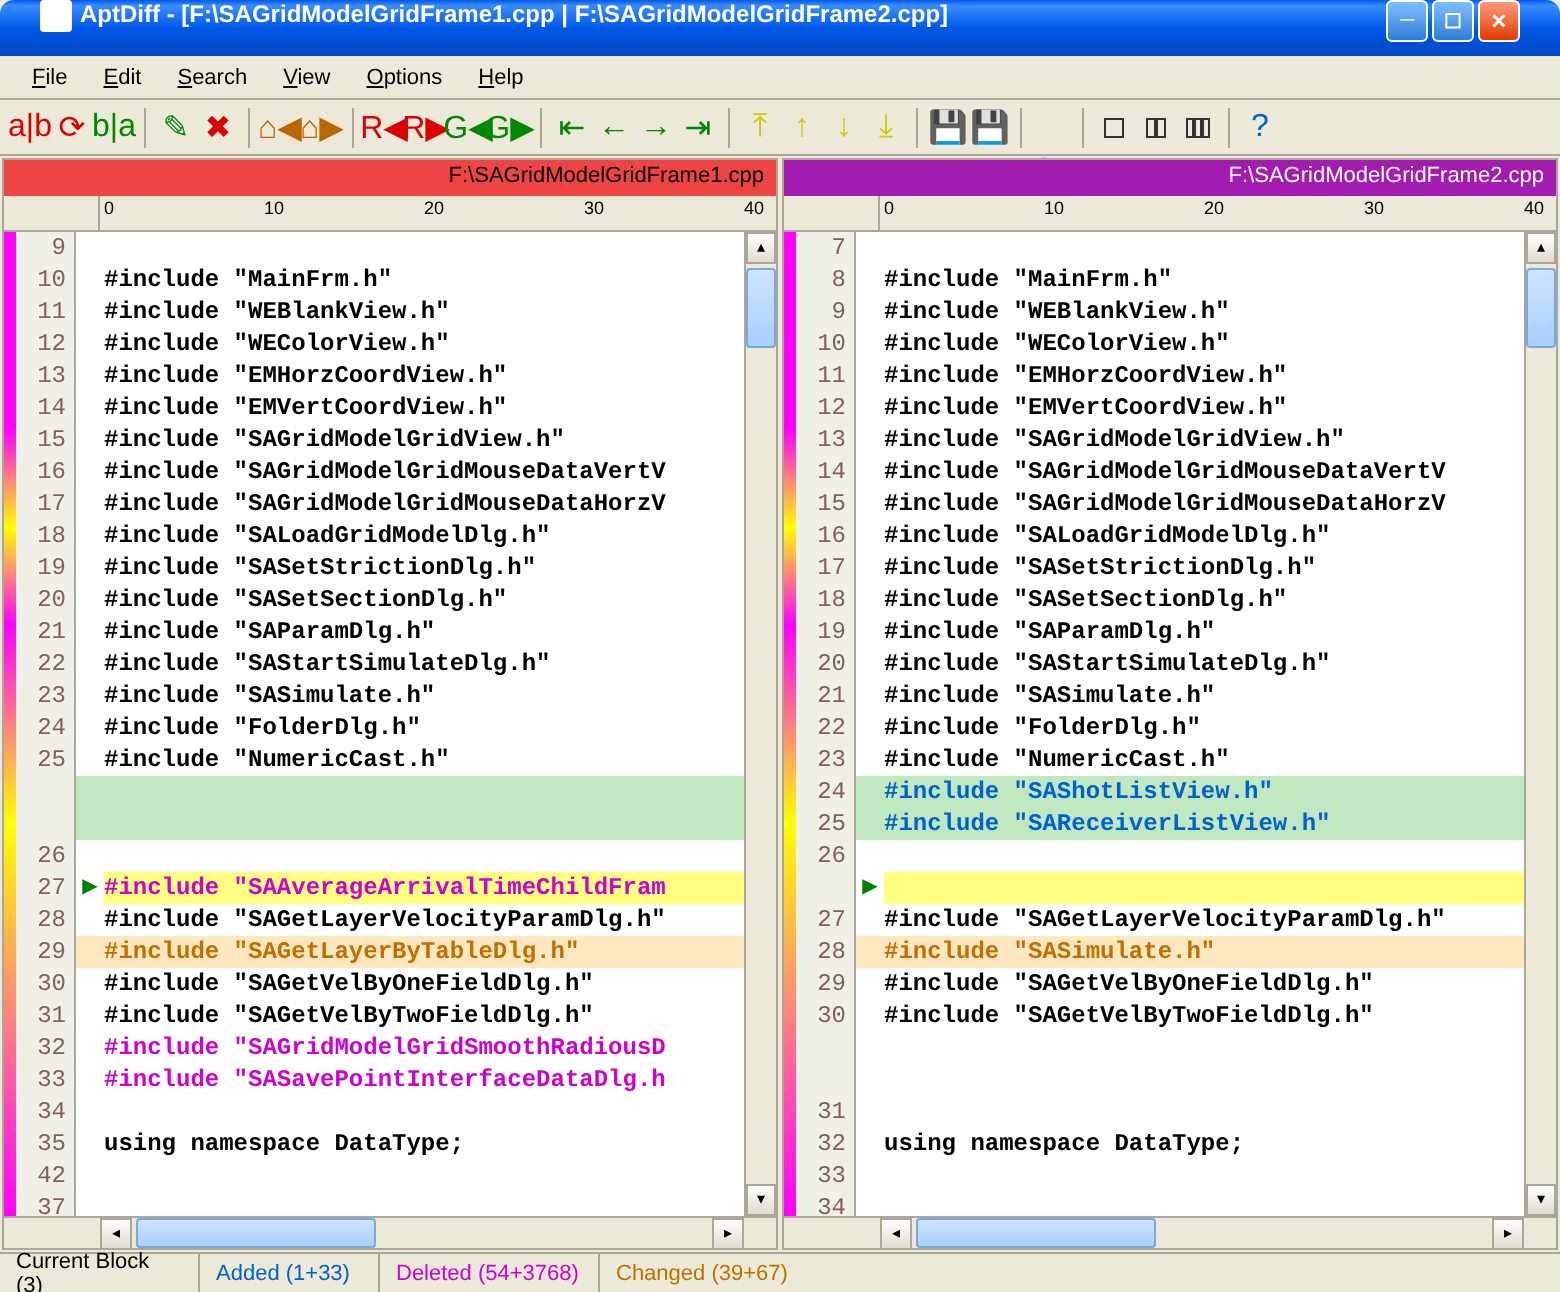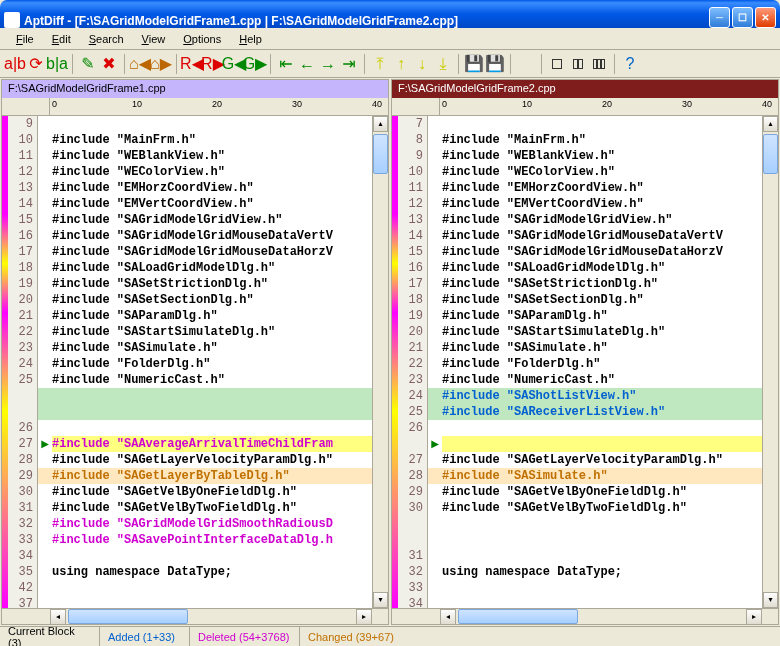--- a/index.html
+++ b/index.html
@@ -1,18 +1,18 @@
 <!DOCTYPE html>
 <html><head>
 <meta charset="utf-8">
 <style>
 * { box-sizing: border-box; margin: 0; padding: 0; }
 body { font-family: Tahoma, sans-serif; font-size: 11px; background: #ece9d8; width: 780px; height: 646px; overflow: hidden; }
 
-.titlebar { height: 28px; background: linear-gradient(to bottom, #0058e6 0%, #3a8dff 10%, #0058e6 50%, #0048c6 100%); display: flex; align-items: flex-end; padding: 0 4px; color: white; border-radius: 7px 7px 0 0; }
+.titlebar { height: 28px; background: linear-gradient(to bottom, #0058e6 0%, #3a8dff 10%, #0058e6 50%, #0048c6 100%); display: flex; align-items: flex-start; padding: 0 20px; color: white; border-radius: 7px 7px 0 0; }
 .titlebar-icon { width: 16px; height: 16px; margin-right: 4px; background: #fff; border-radius: 2px; }
 .titlebar-text { flex: 1; font-weight: bold; font-size: 12px; white-space: nowrap; overflow: hidden; }
 .win-btns { display: flex; gap: 2px; }
 .win-btn { width: 21px; height: 21px; border-radius: 3px; border: 1px solid #fff; display: flex; align-items: center; justify-content: center; font-size: 10px; font-weight: bold; font-family: Arial; }
 .win-min, .win-max { background: linear-gradient(to bottom, #7ebeff, #2f7dd9); color: white; }
 .win-close { background: linear-gradient(to bottom, #ff9b7c, #e03c00); color: white; }
 
 .menubar { height: 22px; background: #ece9d8; display: flex; align-items: center; padding: 0 8px; gap: 2px; border-bottom: 1px solid #aca899; }
 .menu-item { padding: 2px 8px; cursor: default; }
 .menu-item u { text-decoration: underline; }
@@ -22,22 +22,22 @@
 .tool-sep { width: 1px; height: 20px; background: #aca899; margin: 0 3px; }
 .sq1 { width:10px; height:10px; border:1px solid #333; }
 .sq2 { display:flex; }
 .sq2 > div { width:5px; height:10px; border:1px solid #333; }
 .sq3 { display:flex; }
 .sq3 > div { width:4px; height:10px; border:1px solid #333; }
 
 .content { display: flex; height: 548px; }
 .pane { flex: 1; display: flex; flex-direction: column; border: 1px solid #aca899; margin: 1px; }
 .pane-title { height: 18px; padding: 2px 6px; font-size: 11px; }
-.pane-title.inactive { background: #c4b5fd; color: #000; }
-.pane-title.active { background: #7f1d1d; color: white; }
+.pane-title.inactive { background: #ef4444; color: #000; text-align: right; }
+.pane-title.active { background: #a21caf; color: white; text-align: right; }
 .ruler { height: 18px; background: #ece9d8; border-bottom: 1px solid #aca899; position: relative; font-size: 9px; display: flex; align-items: flex-start; overflow: hidden; }
 .ruler-gutter { width: 48px; height: 100%; border-right: 1px solid #aca899; flex-shrink: 0; }
 .ruler-area { flex: 1; position: relative; }
 .ruler-num { position: absolute; top: 1px; }
 
 .editor { flex: 1; display: flex; background: white; overflow: hidden; position: relative; }
 .change-bar { width: 6px; background: linear-gradient(to bottom, #f0f 0%, #f0f 20%, #ff0 30%, #f0f 40%, #ff0 60%, #f0f 100%); flex-shrink: 0; }
 .gutter { width: 30px; background: #f0f0e8; border-right: 1px solid #aca899; text-align: right; padding-right: 4px; font-family: 'Courier New', monospace; font-size: 12px; color: #806060; flex-shrink: 0; }
 .marker-col { width: 14px; background: white; flex-shrink: 0; }
 .code { flex: 1; font-family: 'Courier New', monospace; font-size: 12px; font-weight: bold; white-space: nowrap; overflow: hidden; }

